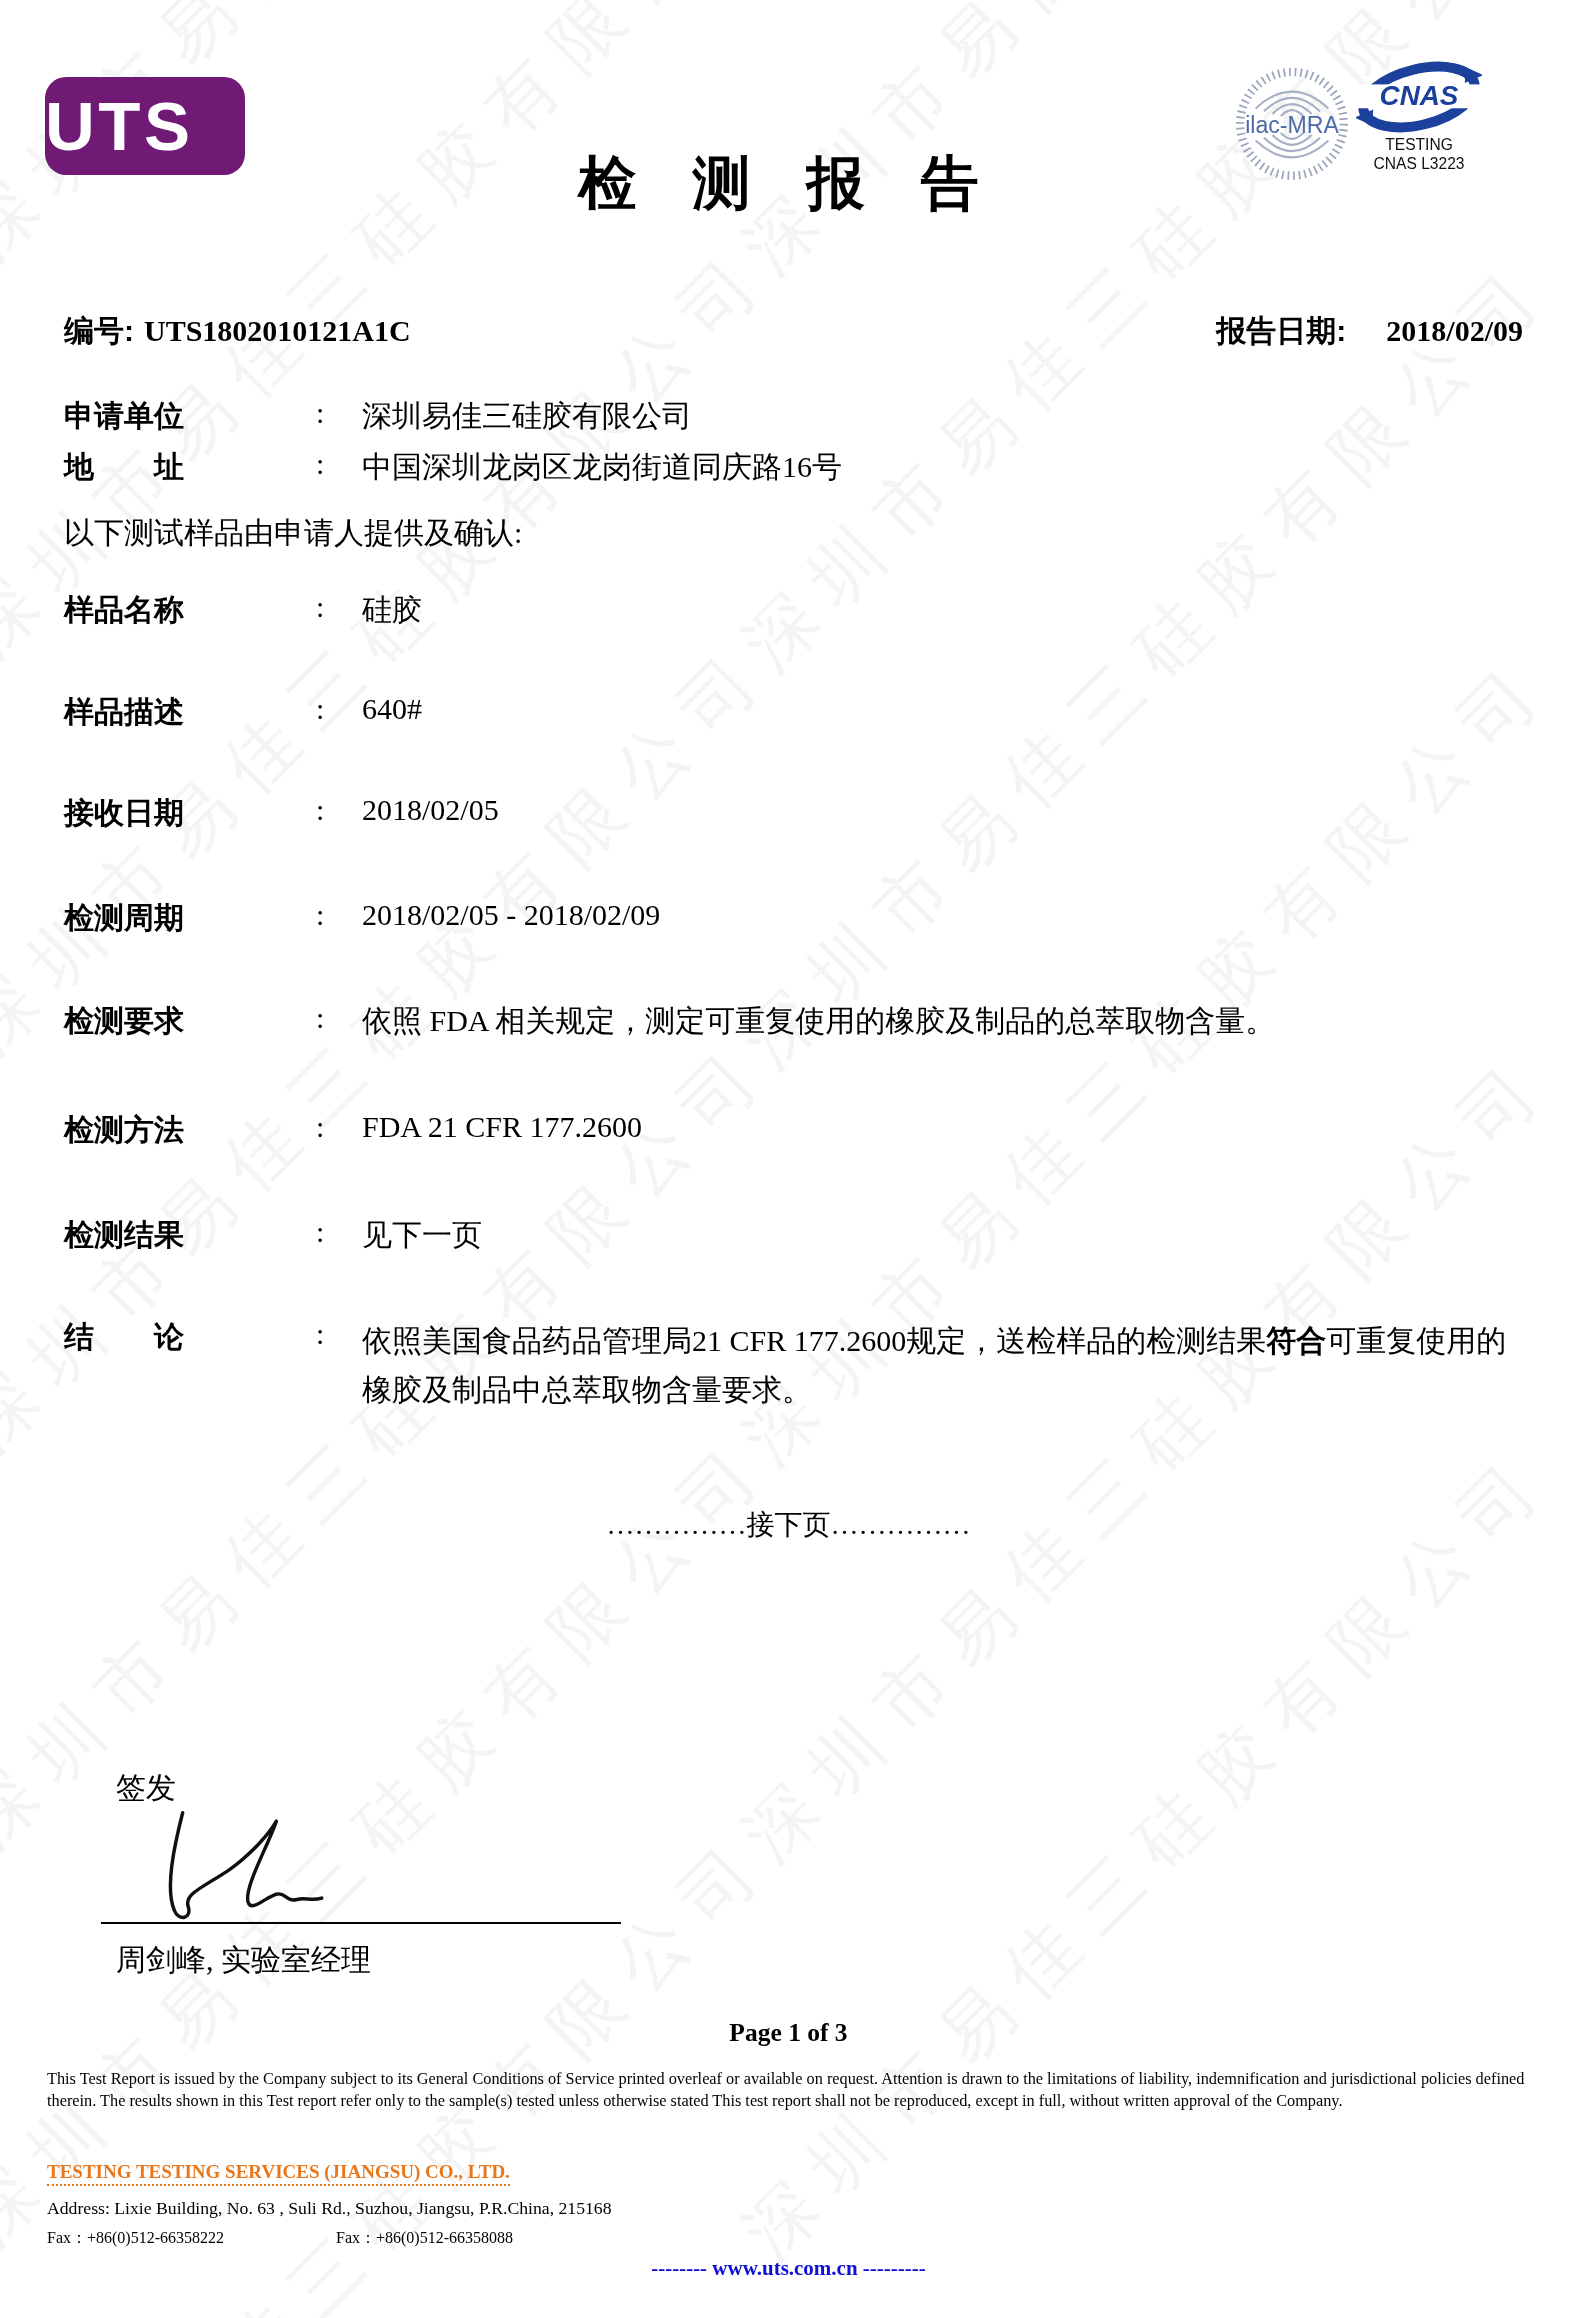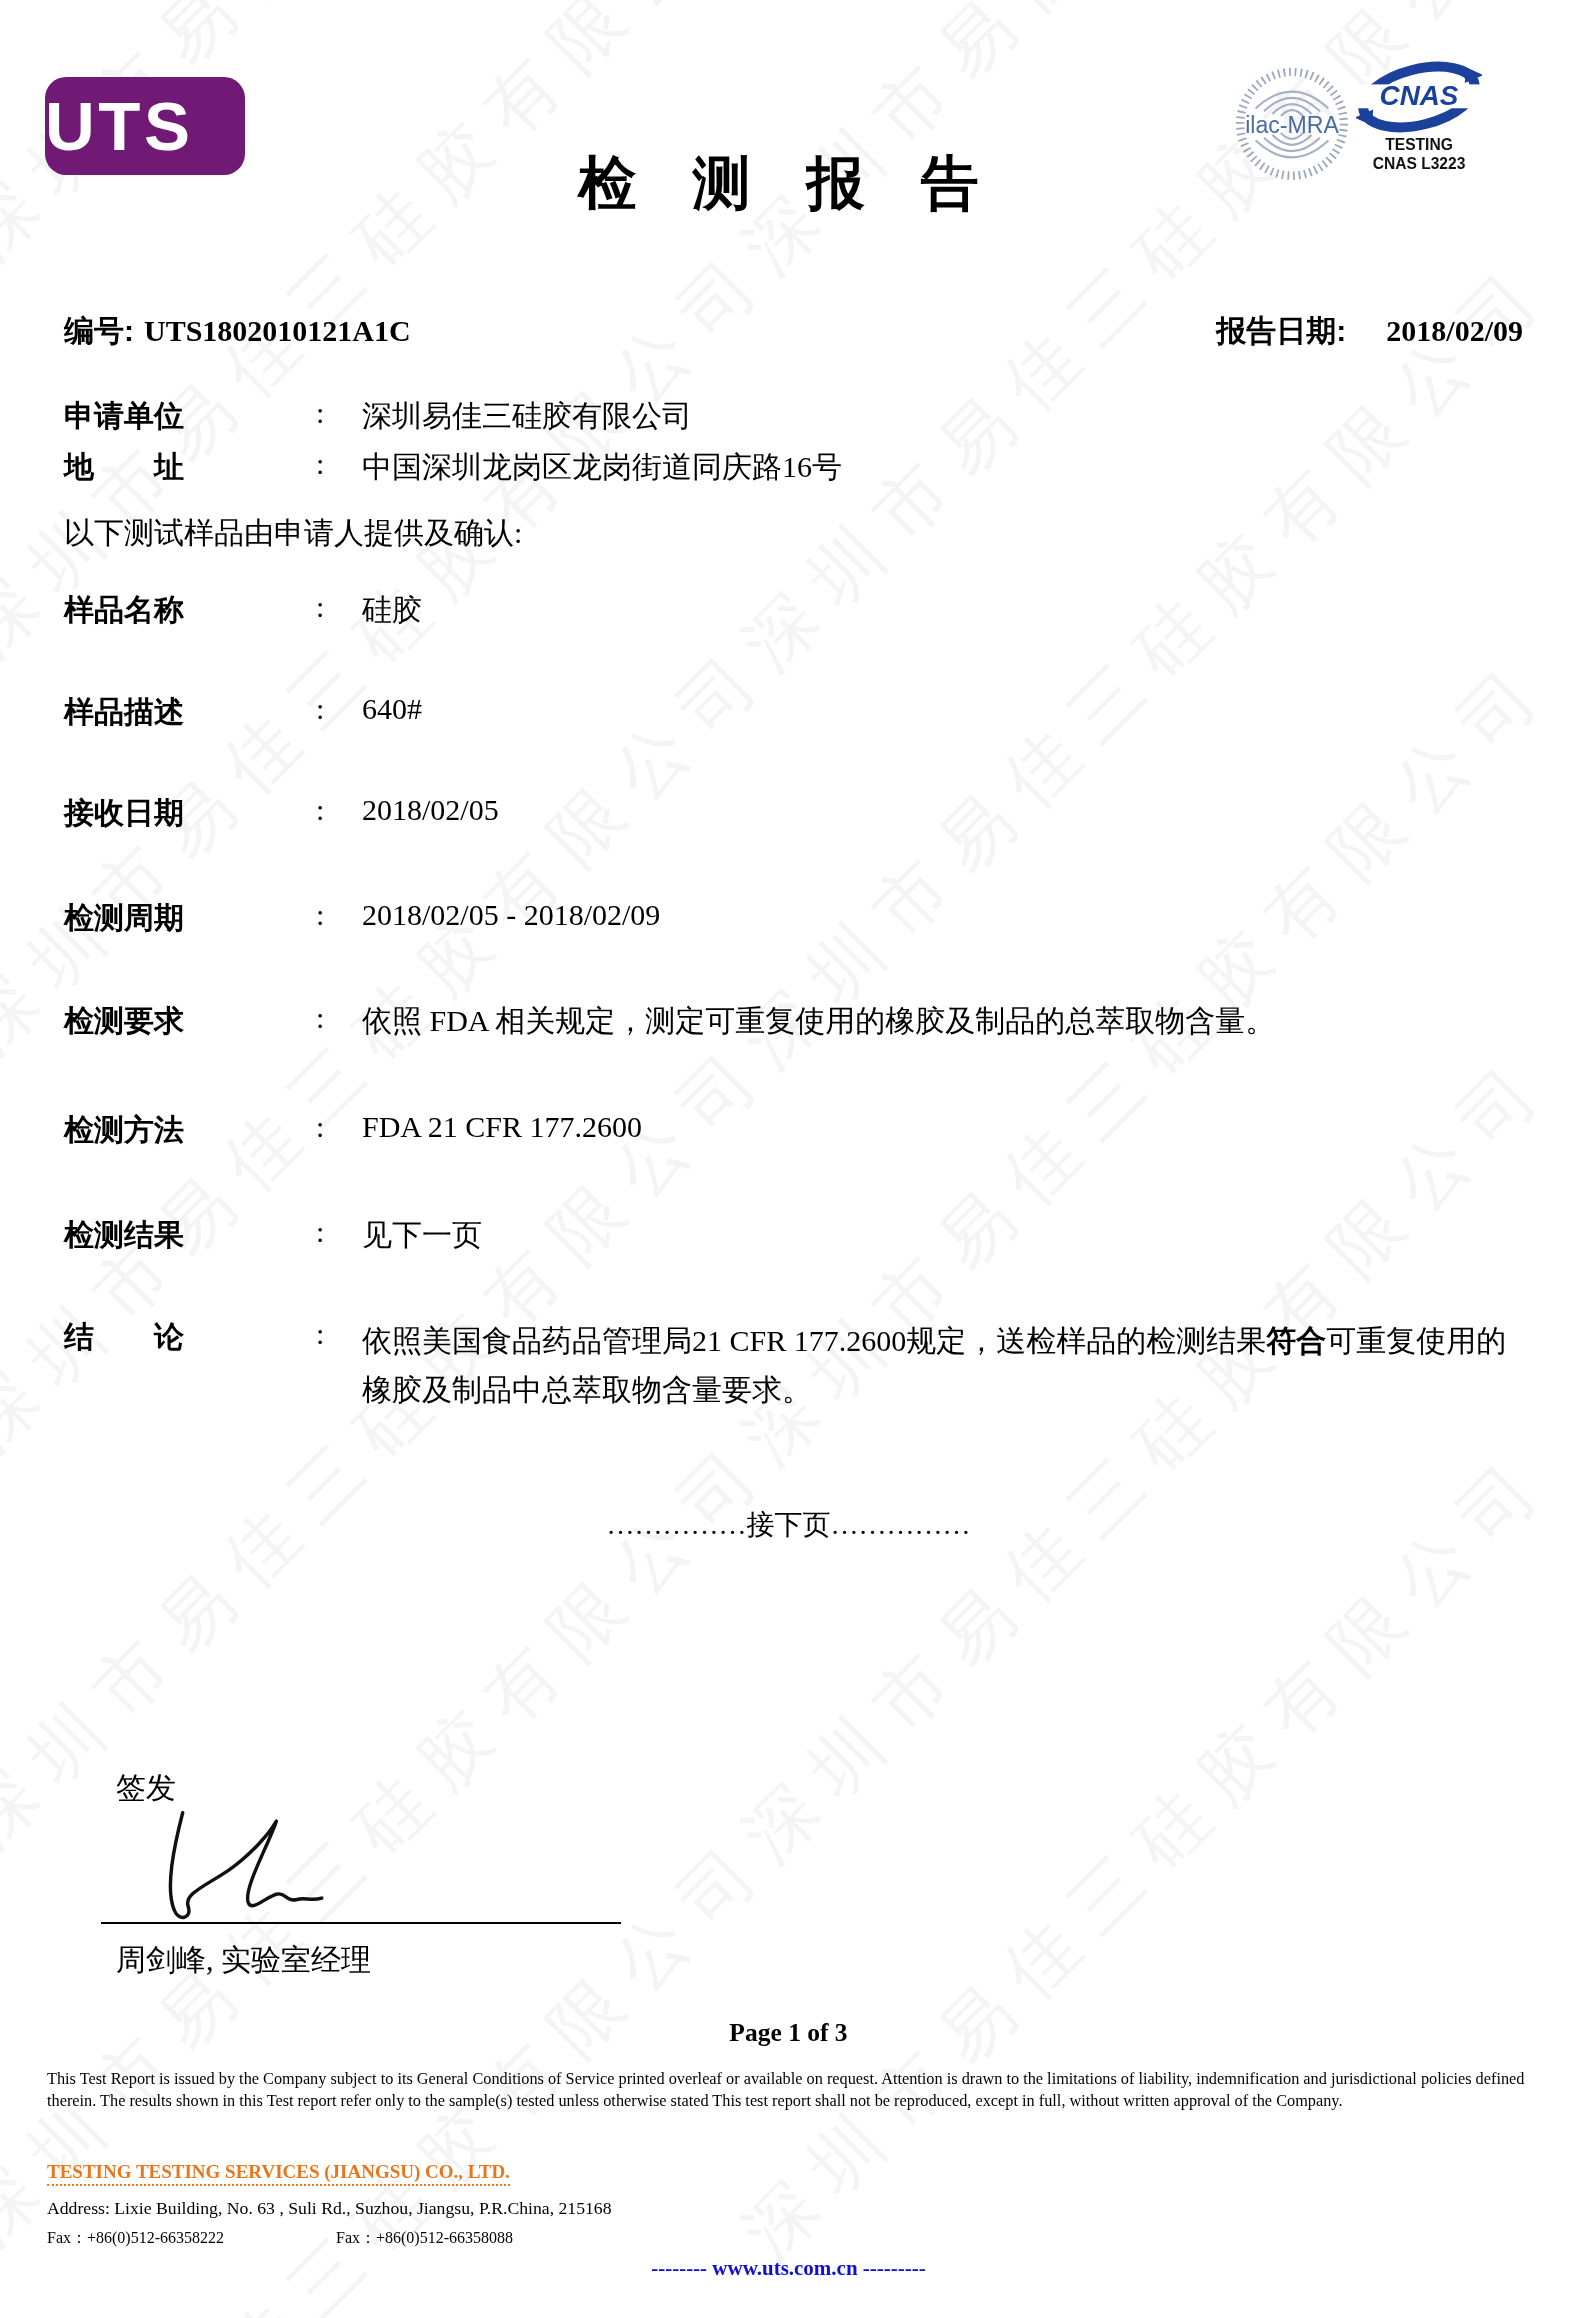--- a/index.html
+++ b/index.html
@@ -28,21 +28,21 @@
     font-weight:900; font-size:69px; letter-spacing:3.5px; line-height:1;
   }
   .title {
     position:absolute; left:0; right:0; top:145px; margin:0;
     text-align:center; font-family:"Liberation Sans", sans-serif;
     font-weight:bold; font-size:58px; letter-spacing:20px;
   }
   .ilac-logo { position:absolute; left:1229px; top:65px; width:126px; }
   .cnas-logo { position:absolute; left:1356px; top:60px; width:126px; text-align:center; }
   .cnas-sub {
-    font-family:"Liberation Sans", sans-serif; font-weight:bold;
+    font-family:"Liberation Sans", sans-serif; font-weight:normal;
     font-size:15.6px; line-height:1.2; color:#111;
   }
   
   .zh-b { font-family:"Liberation Sans", sans-serif; font-weight:bold; }
   .en-b { font-family:"Liberation Serif", serif; font-weight:bold; }
   .meta-number { position:absolute; left:64px; top:311px; font-size:30px; }
   .meta-date   { position:absolute; right:54px; top:311px; font-size:30px; }
   .meta-date .en-b { margin-left:40px; }
   .meta-number .en-b { margin-left:10px; }
   

